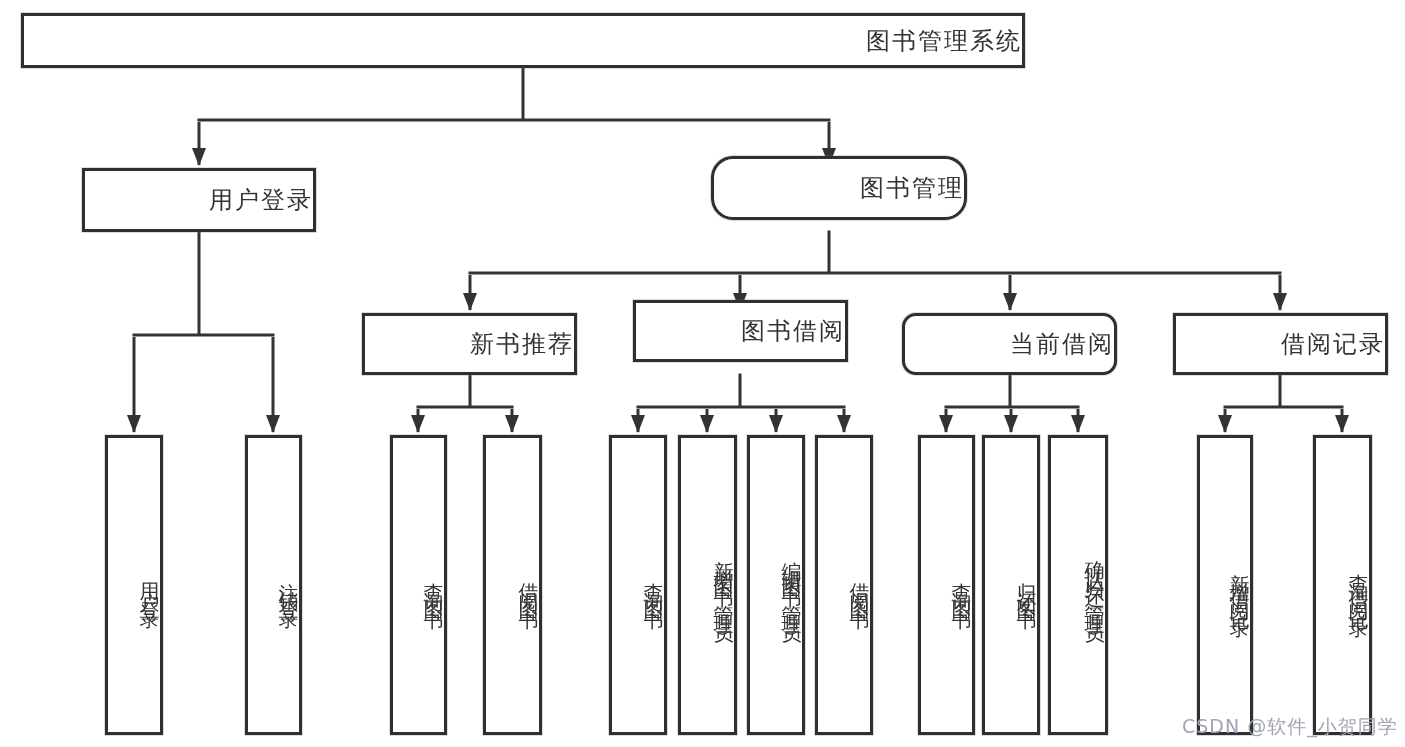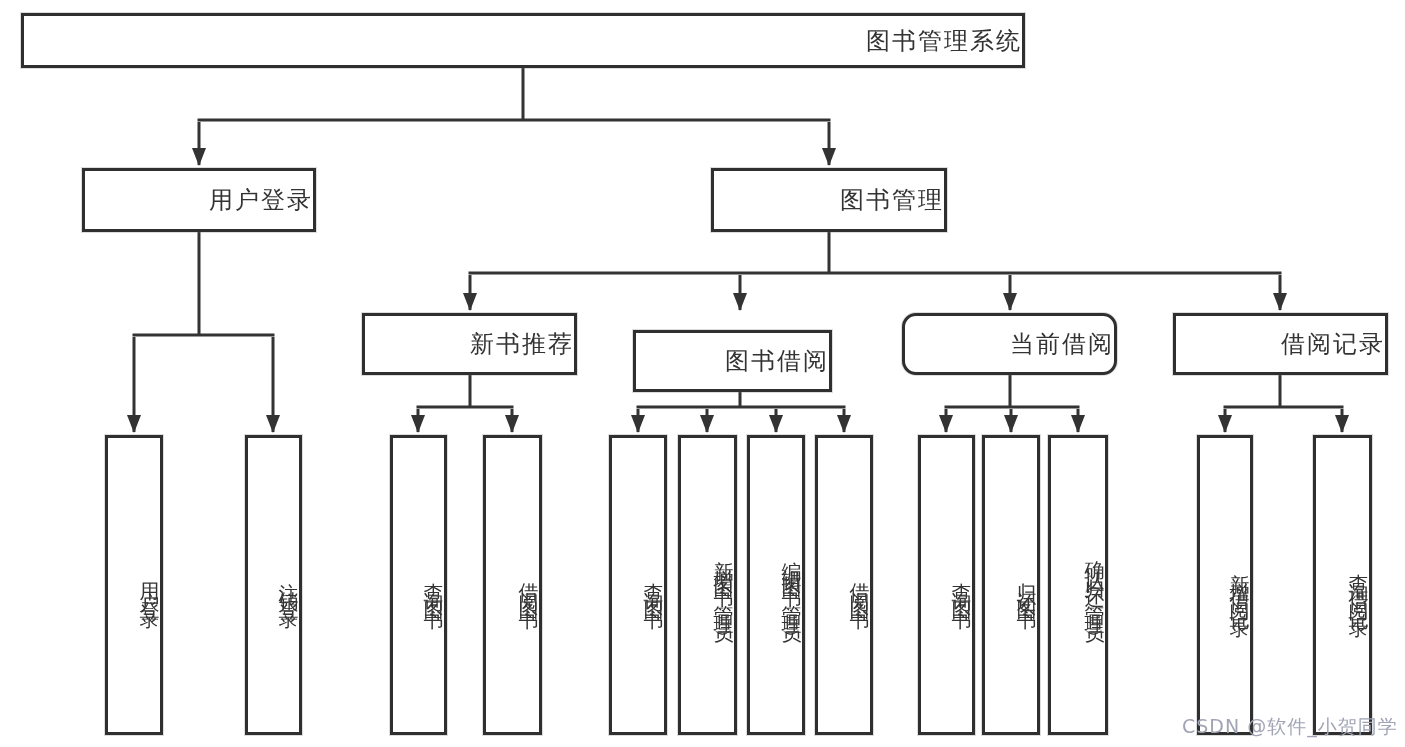--- a/index.html
+++ b/index.html
@@ -93,28 +93,28 @@
     </g>
   </svg>
 
   <div class="node hbox" style="left:21px; top:13px; width:1004px; height:55px;">
     <span>图书管理系统</span>
   </div>
 
   <div class="node hbox" style="left:82px; top:168px; width:234px; height:64px;">
     <span>用户登录</span>
   </div>
-  <div class="node hbox" style="left:711px; top:168px; width:236px; height:64px;">
+  <div class="node hbox" style="left:711px; top:156px; width:256px; height:64px;border-radius:22px;">
     <span>图书管理</span>
   </div>
 
   <div class="node hbox" style="left:362px; top:313px; width:215px; height:62px;padding-left:8px;">
     <span>新书推荐</span>
   </div>
-  <div class="node hbox" style="left:633px; top:330px; width:199px; height:62px;">
+  <div class="node hbox" style="left:633px; top:300px; width:215px; height:62px;">
     <span>图书借阅</span>
   </div>
   <div class="node hbox" style="left:902px; top:313px; width:215px; height:62px;border-radius:14px;">
     <span>当前借阅</span>
   </div>
   <div class="node hbox" style="left:1173px; top:313px; width:215px; height:62px;padding-left:48px;">
     <span>借阅记录</span>
   </div>
 
   <div class="node vbox" style="left:105px; top:435px; width:58px; height:300px;">

